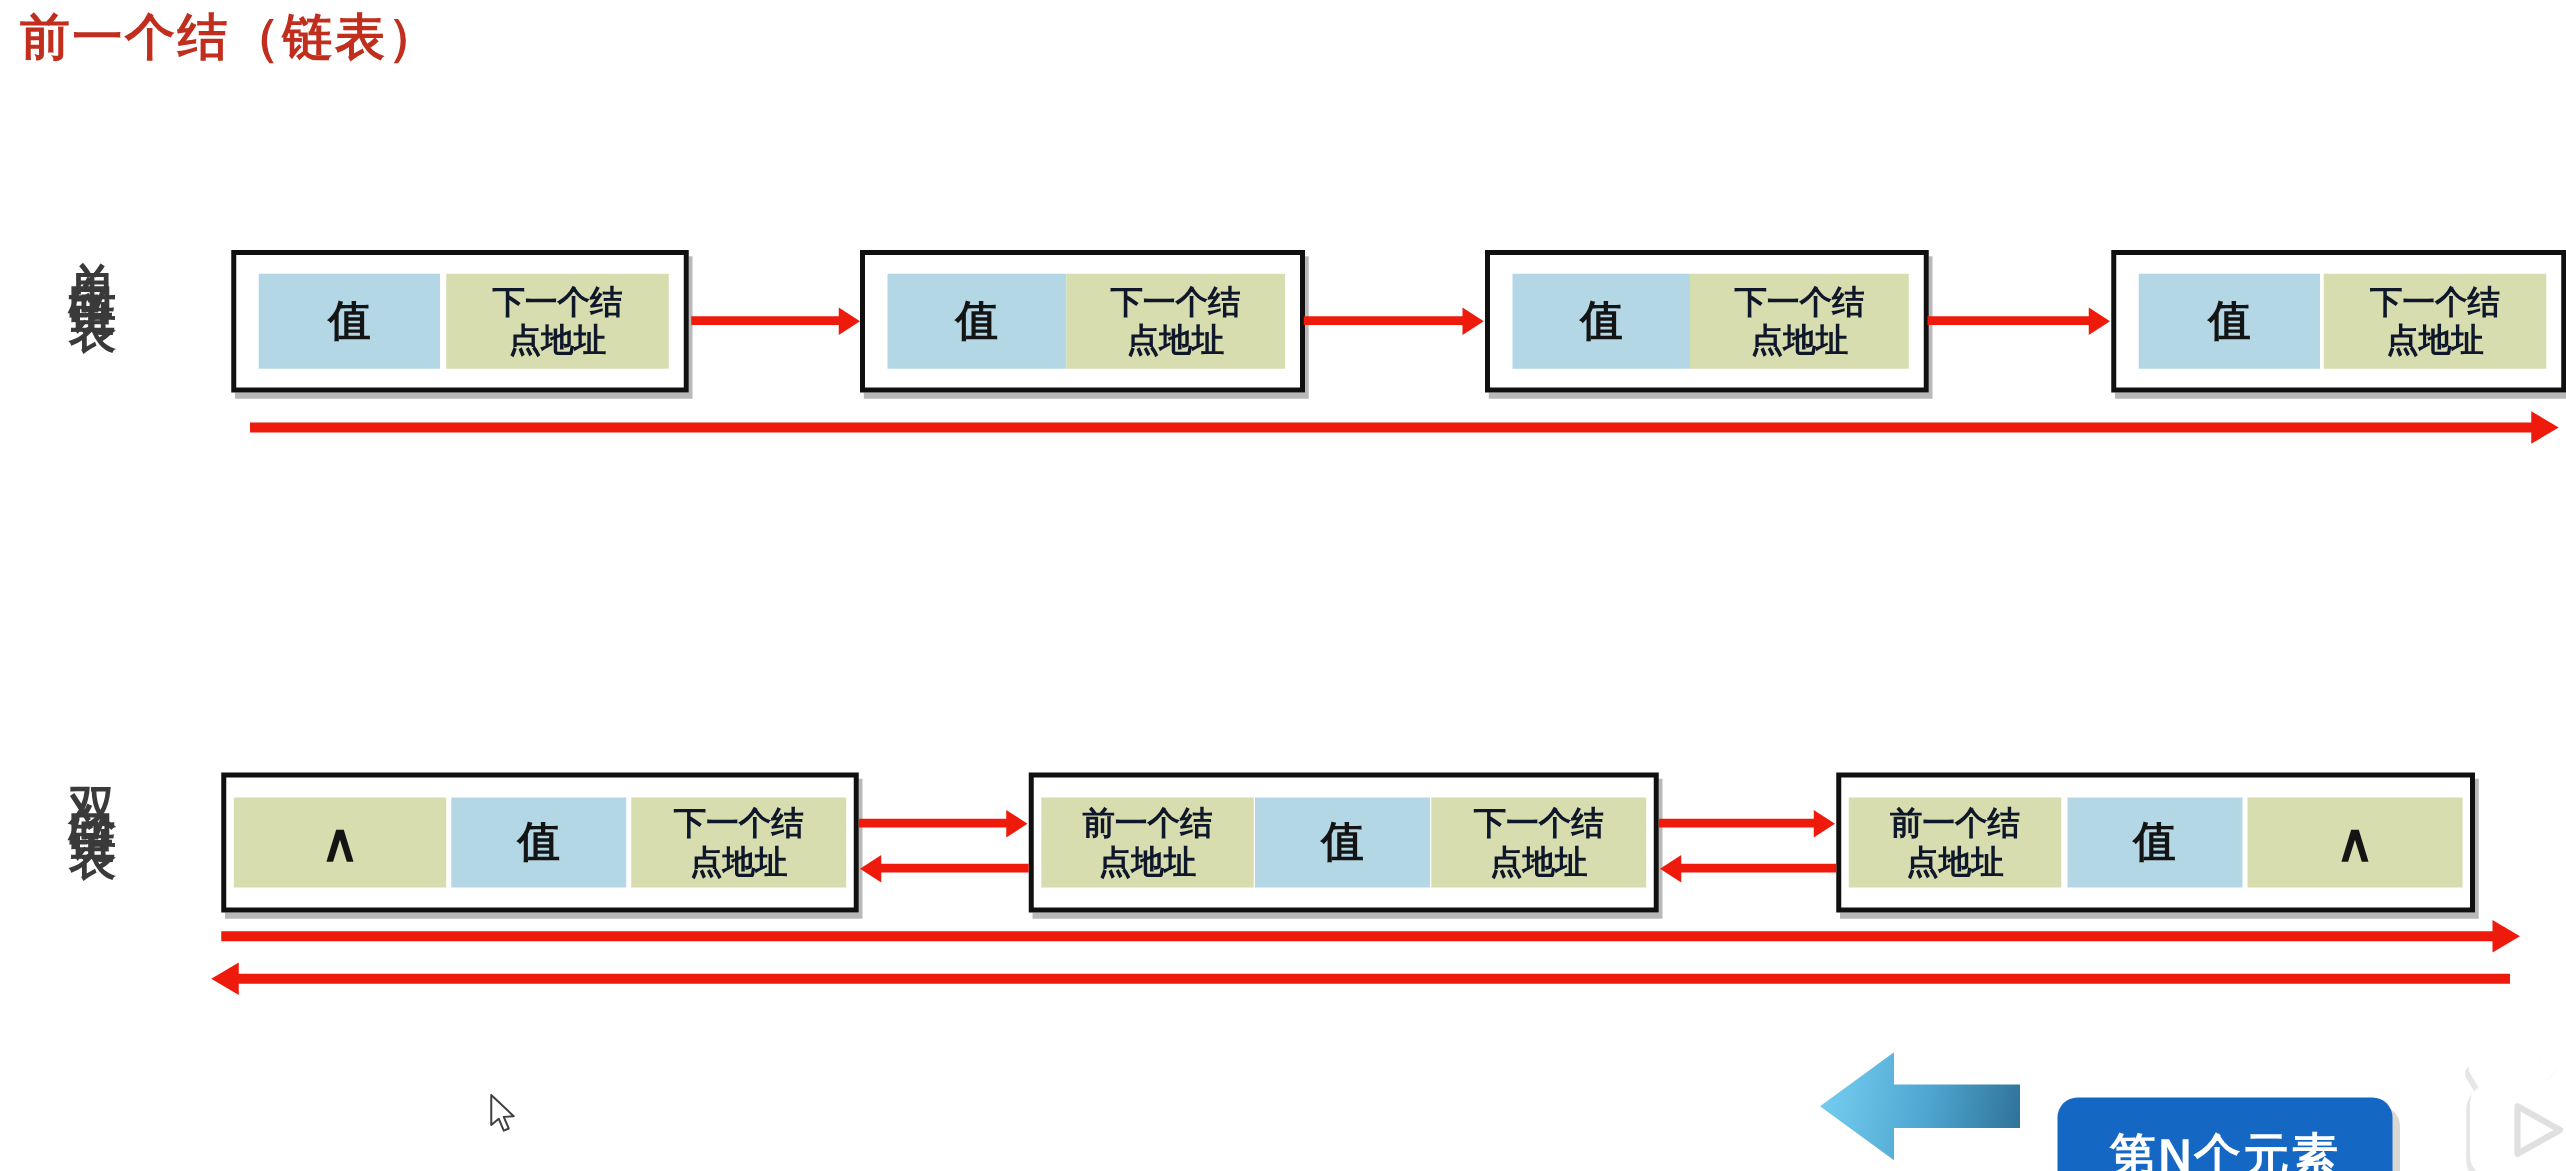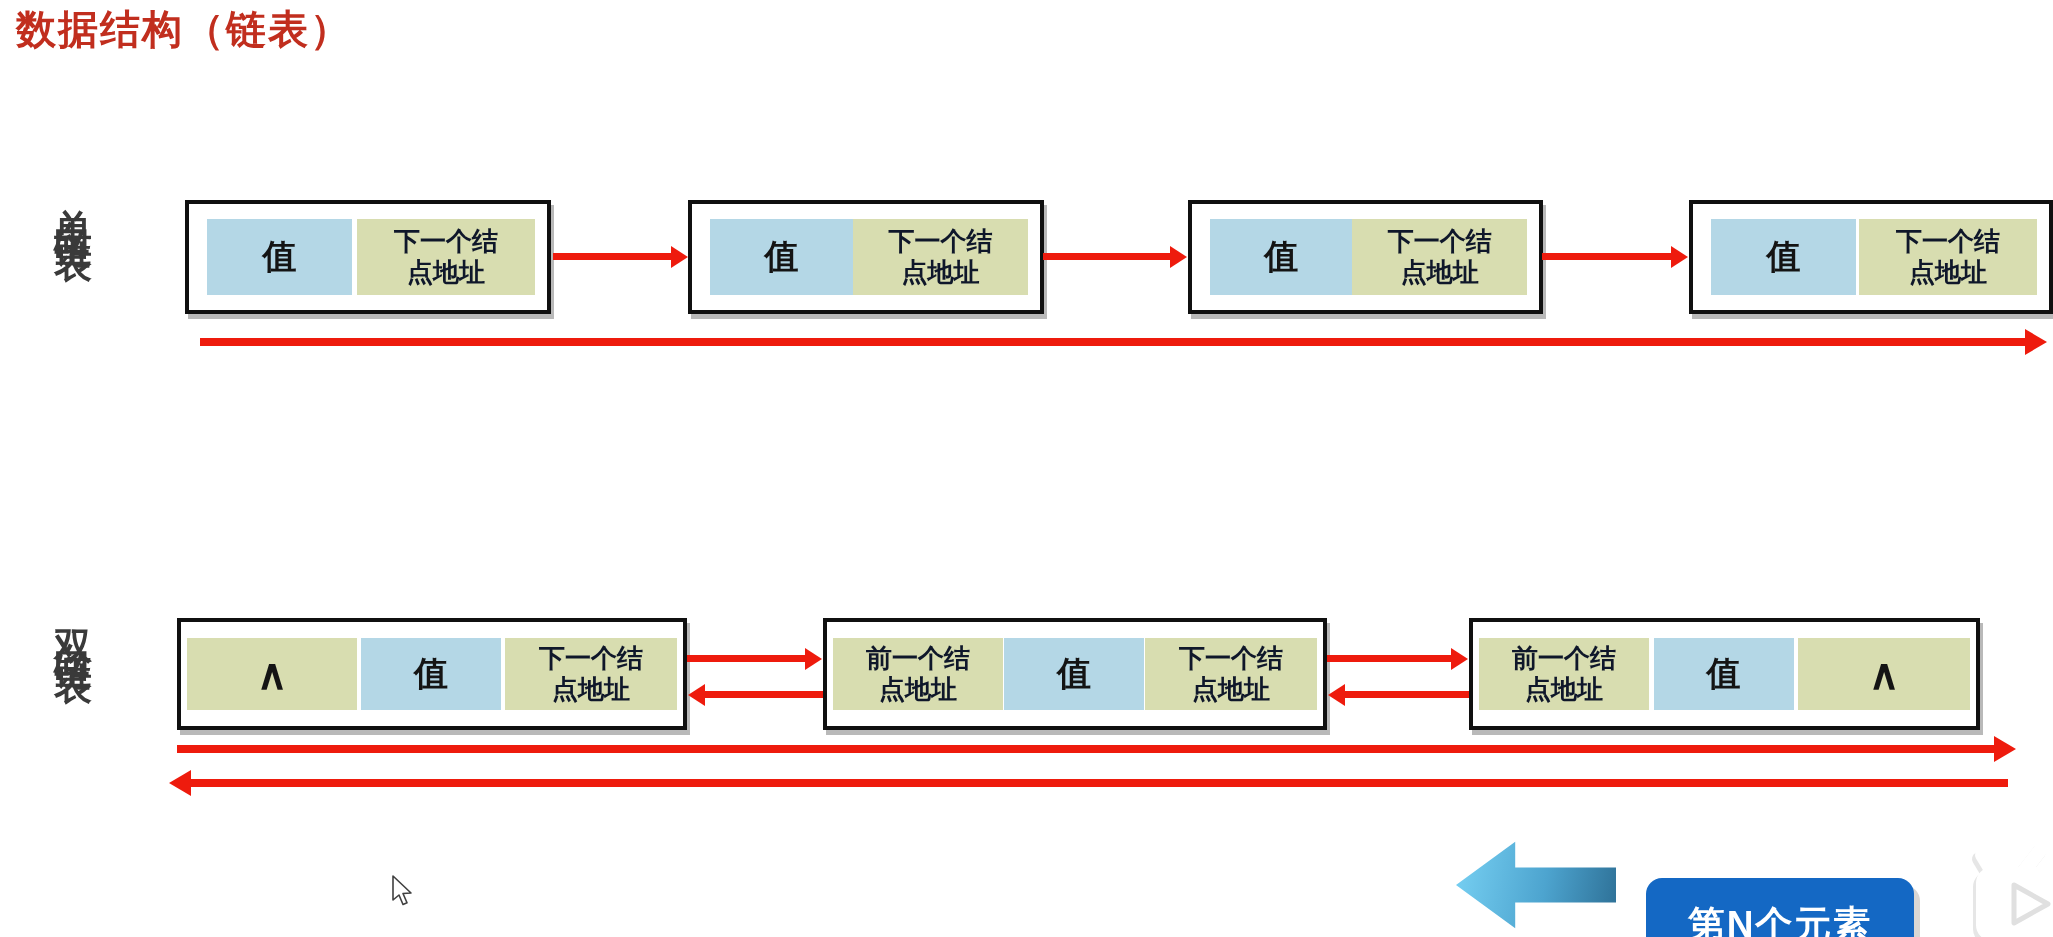--- a/index.html
+++ b/index.html
@@ -46,21 +46,21 @@
       border-radius:16px;box-shadow:6px 7px 0 rgba(193,189,183,.6);
       display:flex;align-items:center;justify-content:center;color:#fff;font-size:37px;font-weight:700;letter-spacing:2px;margin-top:40px;}
   .watermark{position:absolute;left:1960px;top:843px;}
   .cursor{position:absolute;left:390px;top:874px;}
 </style>
 </head>
 <body>
 
 <div id="canvas">
 
-  <div class="page-title">数据结构（链表）</div>
+  <div class="page-title">前一个结（链表）</div>
 
   <div class="v-label" style="top:178px">单向链表</div>
 
   <div class="lnode snode" style="left:185px;width:366px">
     <div class="cell blue">值</div>
     <div class="cell green">下一个结
 点地址</div>
   </div>
   <div class="lnode snode" style="left:688px;width:356px">
     <div class="cell blue">值</div>

